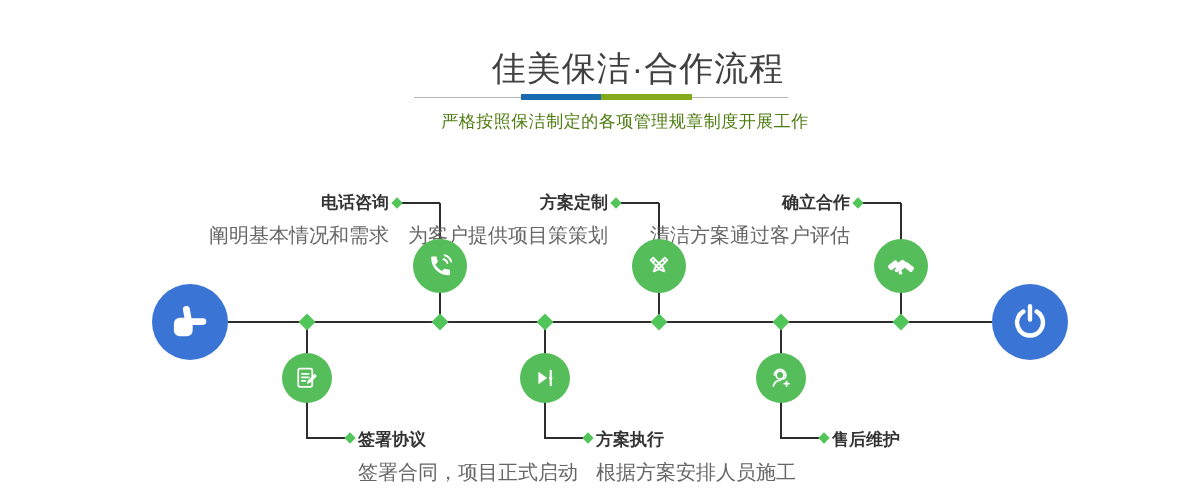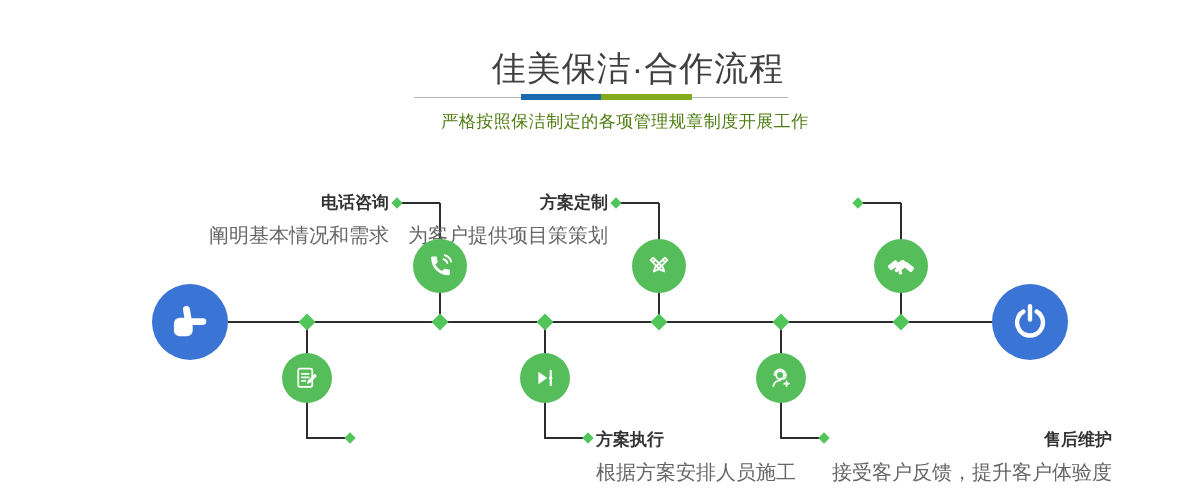--- a/index.html
+++ b/index.html
@@ -126,33 +126,41 @@
         <g fill="#fff">
           <rect x="2.2" y="9.2" width="8" height="4.4" rx="1.2" transform="rotate(-38 6.2 11.4)"></rect>
           <rect x="13.8" y="10.6" width="8" height="4.4" rx="1.2" transform="rotate(38 17.8 12.8)"></rect>
           <rect x="7.7" y="8.7" width="8.6" height="6" rx="2" transform="rotate(-38 12 11.7)"></rect>
           <circle cx="8.7" cy="15.2" r="1.4"></circle>
           <circle cx="11.6" cy="17" r="1.4"></circle>
         </g>
       </svg>
     </span>
   </div>
+  <div class="step-label top" style="right:352px;top:191px;">
+    <div class="t">确立合作</div>
+    <div class="d">清洁方案通过客户评估</div>
+  </div>
 
   <div class="line vline" style="left:306px;top:322px;height:117px;"></div>
   <div class="line hline" style="left:307px;top:437px;width:44px;"></div>
   <div class="diamond small" style="left:346px;top:434px;"></div>
   <div class="diamond node" style="left:301px;top:316px;"></div>
   <div class="circle green-bottom" style="left:282px;top:353px;">
     <span>
       <svg width="28" height="28" viewBox="0 0 24 24">
         <rect x="4.5" y="4" width="12" height="15.5" rx="1.5" fill="none" stroke="#fff" stroke-width="1.5"></rect>
         <path d="M7.5 8.5h6M7.5 11.5h6M7.5 14.5h3.2" stroke="#fff" stroke-width="1.4" stroke-linecap="round"></path>
         <path d="M12.6 14.4l6-6 1.9 1.9-6 6-2.6.7z" fill="#fff"></path>
       </svg>
     </span>
+  </div>
+  <div class="step-label bottom" style="left:358px;top:428px;">
+    <div class="t">签署协议</div>
+    <div class="d">签署合同，项目正式启动</div>
   </div>
 
   <div class="line vline" style="left:544px;top:322px;height:117px;"></div>
   <div class="line hline" style="left:545px;top:437px;width:44px;"></div>
   <div class="diamond small" style="left:584px;top:434px;"></div>
   <div class="diamond node" style="left:539px;top:316px;"></div>
   <div class="circle green-bottom" style="left:520px;top:353px;">
     <span>
       <svg width="28" height="28" viewBox="0 0 24 24">
         <path d="M6.3 6.6l7.6 5.4-7.6 5.4z" fill="#fff"></path>
@@ -176,16 +184,15 @@
         <circle cx="11.2" cy="9.4" r="3.4" fill="none" stroke="#fff" stroke-width="1.5"></circle>
         <path d="M6.4 9.4a4.8 4.8 0 0 1 9.6 0" fill="none" stroke="#fff" stroke-width="1.5" stroke-linecap="round"></path>
         <path d="M16 9.4v1a2.4 2.4 0 0 1-2.4 2.4h-.8" fill="none" stroke="#fff" stroke-width="1.5" stroke-linecap="round"></path>
         <path d="M5.4 18.8c1-3 3.2-4.7 5.8-4.7" fill="none" stroke="#fff" stroke-width="1.5" stroke-linecap="round"></path>
         <path d="M16.8 14.9v4M14.8 16.9h4" stroke="#fff" stroke-width="1.5" stroke-linecap="round"></path>
       </svg>
     </span>
   </div>
   <div class="step-label bottom" style="left:832px;top:428px;text-align:right;">
     <div class="t">售后维护</div>
-    <div class="d">接受客户反馈，提升客户体验度</div>
   </div>
 
 </div>
 
 </body></html>

